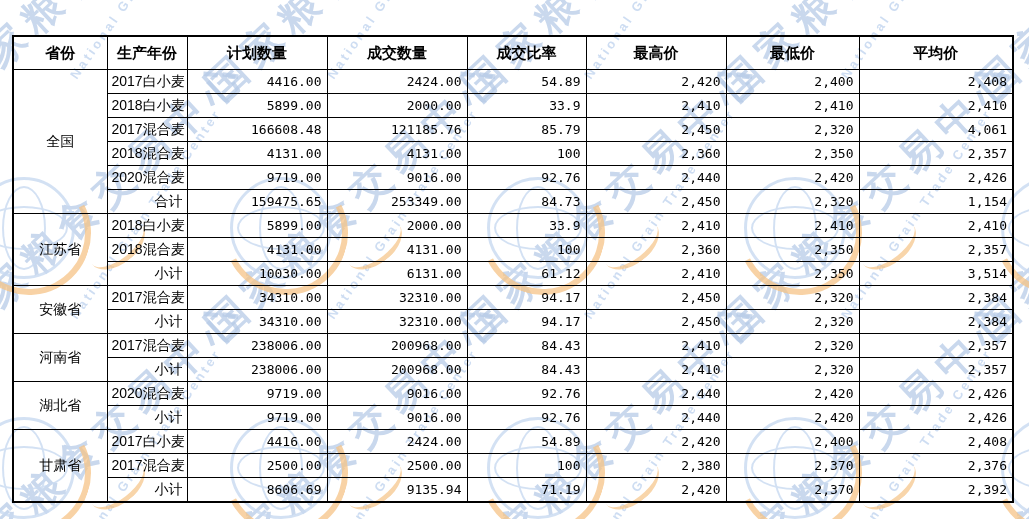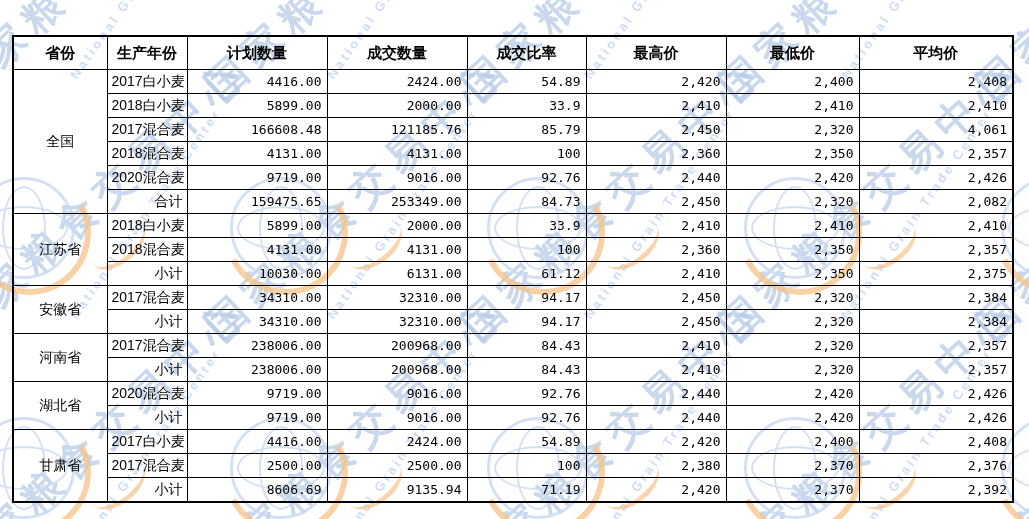--- a/index.html
+++ b/index.html
@@ -201,21 +201,21 @@
           <td class="num">2,420</td>
           <td class="num">2,426</td>
         </tr>
         <tr>
           <td class="year">合计</td>
           <td class="num">159475.65</td>
           <td class="num">253349.00</td>
           <td class="num">84.73</td>
           <td class="num">2,450</td>
           <td class="num">2,320</td>
-          <td class="num">2,082</td>
+          <td class="num">1,154</td>
         </tr>
         <tr>
           <td class="province" rowspan="3">江苏省</td>
           <td class="year">2018白小麦</td>
           <td class="num">5899.00</td>
           <td class="num">2000.00</td>
           <td class="num">33.9</td>
           <td class="num">2,410</td>
           <td class="num">2,410</td>
           <td class="num">2,410</td>
@@ -229,21 +229,21 @@
           <td class="num">2,350</td>
           <td class="num">2,357</td>
         </tr>
         <tr>
           <td class="year">小计</td>
           <td class="num">10030.00</td>
           <td class="num">6131.00</td>
           <td class="num">61.12</td>
           <td class="num">2,410</td>
           <td class="num">2,350</td>
-          <td class="num">2,375</td>
+          <td class="num">3,514</td>
         </tr>
         <tr>
           <td class="province" rowspan="2">安徽省</td>
           <td class="year">2017混合麦</td>
           <td class="num">34310.00</td>
           <td class="num">32310.00</td>
           <td class="num">94.17</td>
           <td class="num">2,450</td>
           <td class="num">2,320</td>
           <td class="num">2,384</td>

